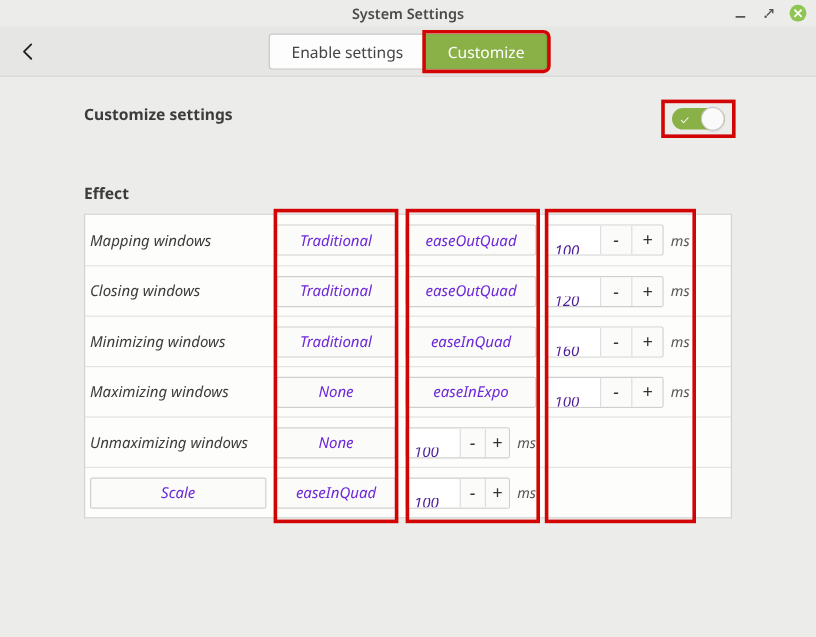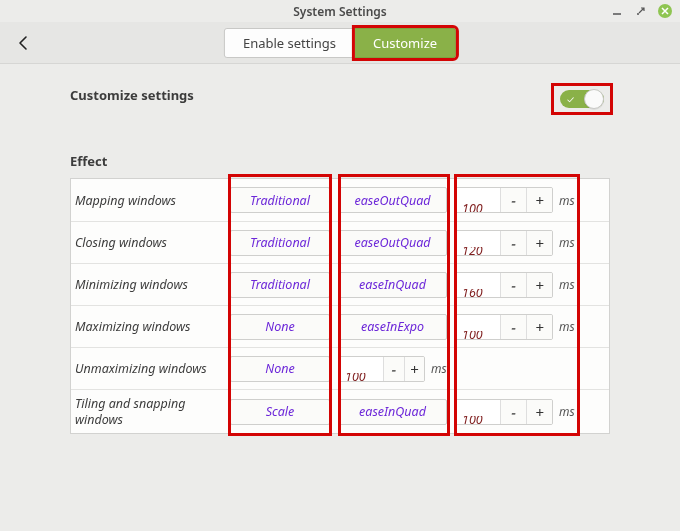--- a/index.html
+++ b/index.html
@@ -135,21 +135,21 @@
   .spin .group {
     display: flex;
     height: 26px;
     border: 1px solid #cfcfcd;
     border-radius: 2px;
     overflow: hidden;
     background: #fff;
   }
   .spin input {
     width: 44px; border: none; font: inherit; font-size: 12.5px;
-    padding: 0 6px; background: #fff; color: #7f1d1d; margin-top: 16px;
+    padding: 0 6px; background: #fff; color: #4c1d95; margin-top: 16px;
   }
   .spin button {
     width: 26px; border: none; border-left: 1px solid #dedede;
     background: #fbfbf9; font: inherit; font-size: 15px; color: #333; cursor: pointer;
     display: flex; align-items: center; justify-content: center;
   }
   .spin .unit { font-size: 12px; color: #555; width: 18px; }
 
   
   .col-hl {
@@ -307,23 +307,20 @@
             <input value="100" style="">
             <button>−</button>
             <button>+</button>
           </span>
           <span class="unit">ms</span>
         </div>
           </div>
       </div>
 
       <div class="trow">
-        <div class="cell label">
-            <div class="small">Tiling and snapping windows</div>
-          </div>
         <div class="cell">
             <div class="dropdown">Scale</div>
           </div>
         <div class="cell">
             <div class="dropdown">easeInQuad</div>
           </div>
         <div class="cell">
             <div class="spin">
           <span class="group">
             <input value="100" style="">

